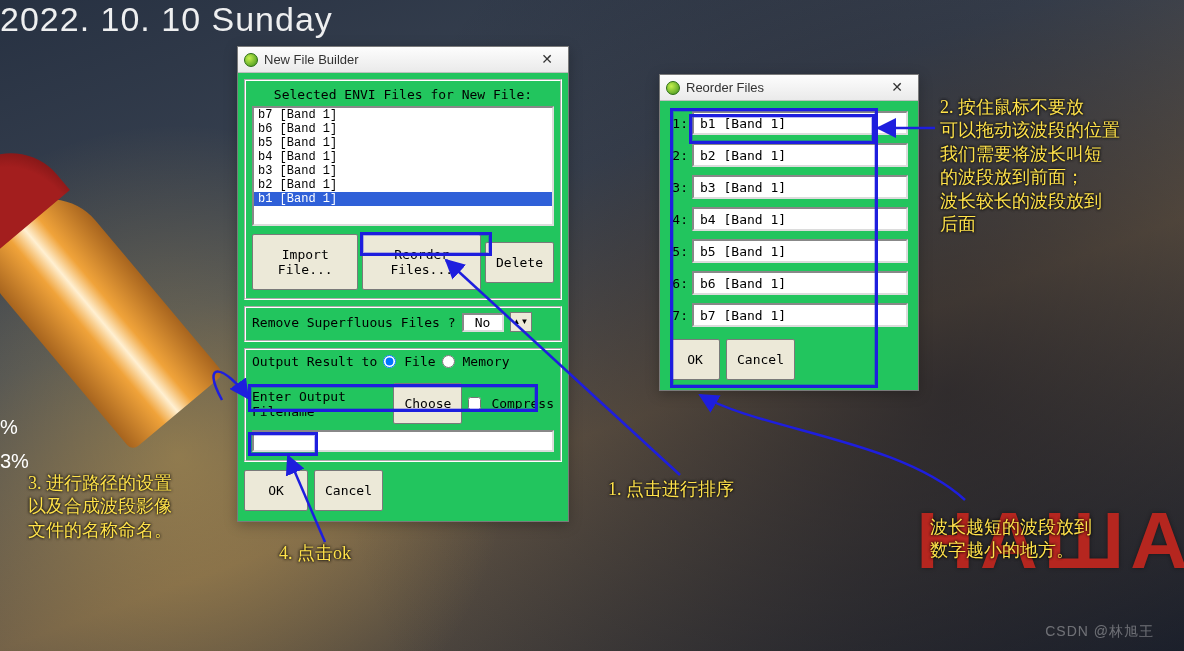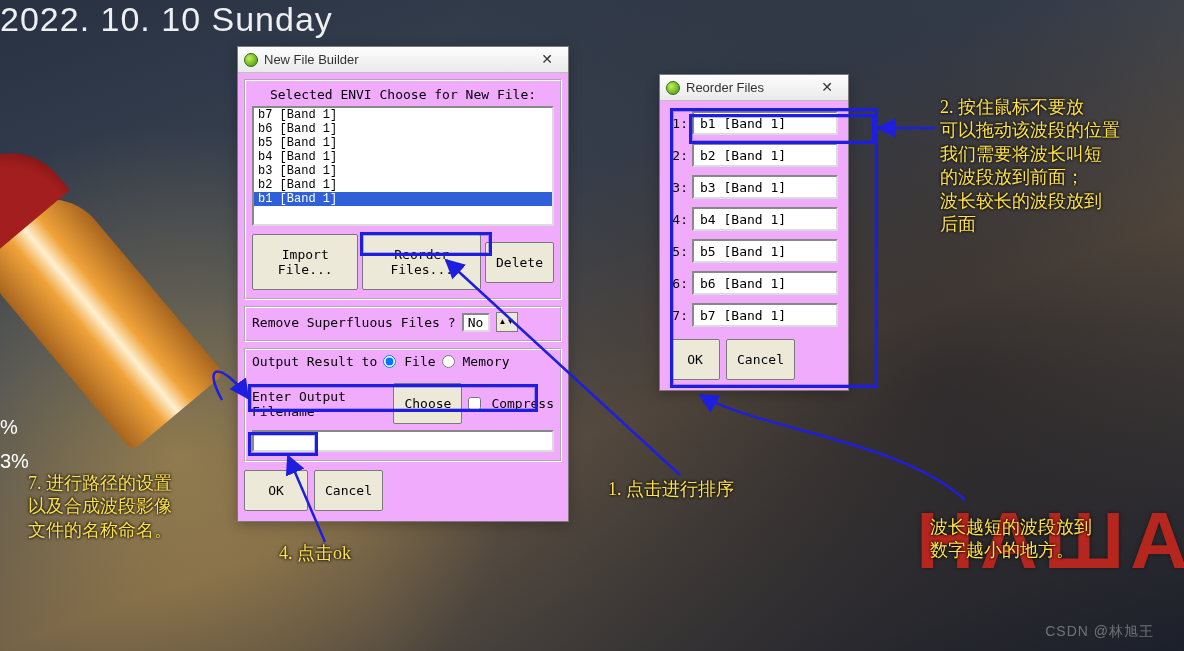--- a/index.html
+++ b/index.html
@@ -48,21 +48,21 @@
   .pct2 { position:absolute; left:0; top:450px; color:#fff; font-size:20px; }
   .csdn {
     position:absolute; right:30px; bottom:10px;
     font-size:14px; color:rgba(255,255,255,.35);
     letter-spacing:1px;
   }
 
   
   .win {
     position:absolute;
-    background:#f0abfc;
+    background:#22c55e;
     border:1px solid #7a7a7a;
     box-shadow: 0 3px 12px rgba(0,0,0,.25);
     display:flex; flex-direction:column;
   }
   .titlebar {
     height:26px; display:flex; align-items:center;
     padding:0 6px; gap:6px;
     background:linear-gradient(#fdfdfd,#eaeaea);
     border-bottom:1px solid #bfbfbf;
   }
@@ -158,41 +158,41 @@
 </div>
 
 <div class="win" style="left:237px;top:46px;width:332px;">
   <div class="titlebar">
     <span class="icon"></span>
     <span class="title">New File Builder</span>
     <span class="close">✕</span>
   </div>
   <div class="dlg-body">
     <fieldset class="panel">
-      <div class="section-label">Selected ENVI Choose for New File:</div>
+      <div class="section-label">Selected ENVI Files for New File:</div>
       <div class="listbox" id="file-listbox">
           <div>b7 [Band 1]</div>
           <div>b6 [Band 1]</div>
           <div>b5 [Band 1]</div>
           <div>b4 [Band 1]</div>
           <div>b3 [Band 1]</div>
           <div>b2 [Band 1]</div>
           <div class="sel">b1 [Band 1]</div>
         </div>
       <div class="row" style="justify-content:center;margin-top:8px;gap:4px;">
         <button class="btn">Import File...</button>
         <button class="btn">Reorder Files...</button>
         <button class="btn">Delete</button>
       </div>
     </fieldset>
 
     <fieldset class="panel">
       <div class="row">
         <span style="font:13px 'SimSun',monospace;">Remove Superfluous Files ?</span>
-        <span class="txt-in" style="width:28px;text-align:center;padding:0;">No</span>
+        <span class="txt-in" style="width:42px;text-align:center;padding:0;">No</span>
         <span class="updown">▲▼</span>
       </div>
     </fieldset>
 
     <fieldset class="panel">
       <div class="row" style="font:13px 'SimSun',monospace;">
         <span>Output Result to</span>
         <label class="row">
             <input type="radio" class="rad" checked="" style="">
             <span>File</span>
@@ -213,21 +213,21 @@
       <input class="txt-in" style="margin-top: 6px; height: 22px;" value="">
     </fieldset>
 
     <div class="row" style="padding:2px 0 4px;">
       <button class="btn" style="width:64px;">OK</button>
       <button class="btn">Cancel</button>
     </div>
   </div>
 </div>
 
-<div class="win" style="left:659px;top:74px;width:190px;">
+<div class="win" style="left:659px;top:74px;width:260px;">
   <div class="titlebar">
     <span class="icon"></span>
     <span class="title">Reorder Files</span>
     <span class="close">✕</span>
   </div>
   <div class="dlg-body">
     <div class="reorder-list" id="reorder-list">
         <div class="reorder-row">
           <span class="num">1:</span>
           <div class="band-field">b1 [Band 1]</div>
@@ -285,18 +285,18 @@
   </g>
 </svg>
 
 <div class="anno" style="left:608px;top:478px;">1. 点击进行排序</div>
 <div class="anno cn" style="left:940px;top:96px;width:240px;white-space:pre-line;">2. 按住鼠标不要放
 可以拖动该波段的位置
 我们需要将波长叫短
 的波段放到前面；
 波长较长的波段放到
 后面</div>
-<div class="anno cn" style="left:28px;top:472px;white-space:pre-line;">7. 进行路径的设置
+<div class="anno cn" style="left:28px;top:472px;white-space:pre-line;">3. 进行路径的设置
 以及合成波段影像
 文件的名称命名。</div>
 <div class="anno" style="left:279px;top:542px;">4. 点击ok</div>
 <div class="anno cn" style="left:930px;top:516px;white-space:pre-line;">波长越短的波段放到
 数字越小的地方。</div>
 
 </body></html>

